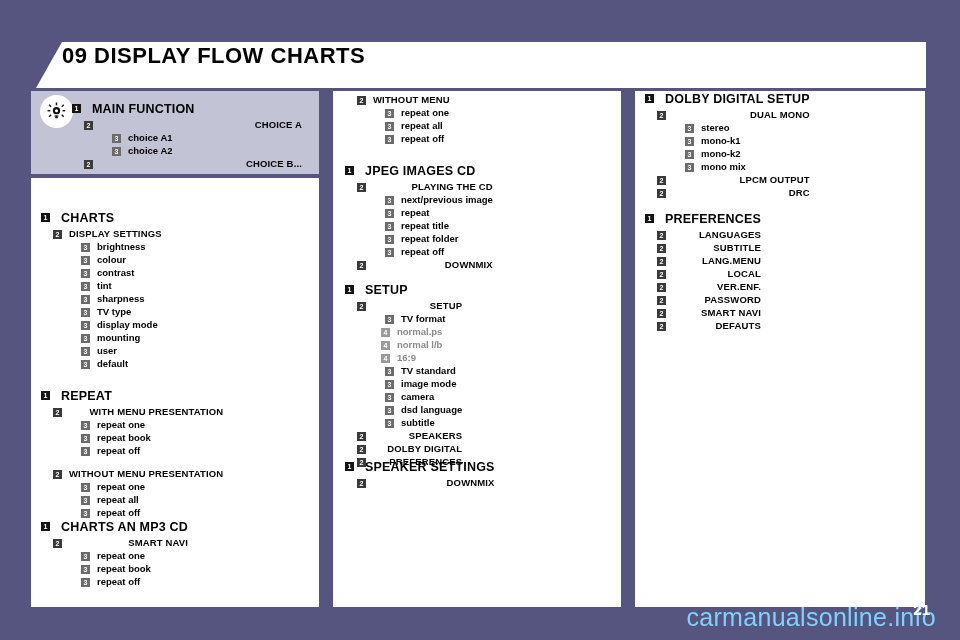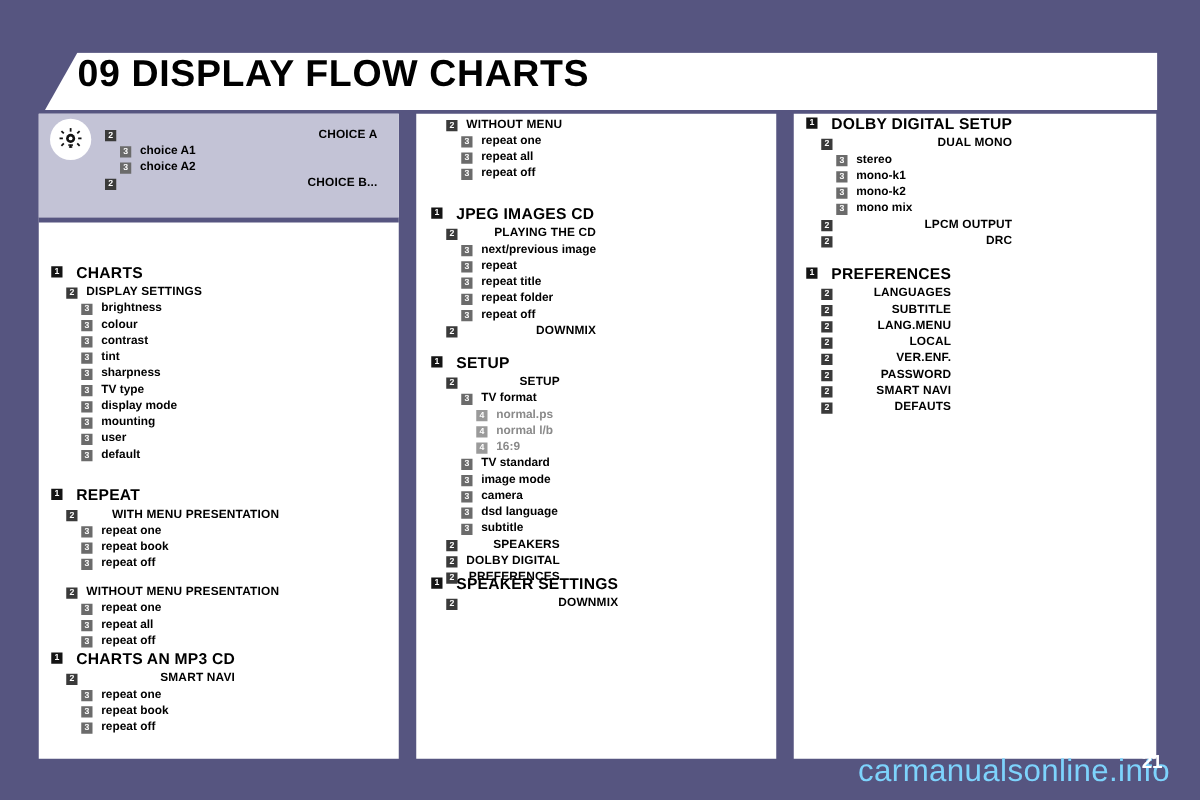--- a/index.html
+++ b/index.html
@@ -22,21 +22,21 @@
     top: 42px;
     width: 890px;
     height: 46px;
     background: #ffffff;
     clip-path: polygon(26px 0, 100% 0, 100% 100%, 0 100%);
   }
   #page-title {
     position: absolute;
     left: 62px;
     top: 43px;
-    font-size: 30px;
+    font-size: 22px;
     font-weight: bold;
     letter-spacing: 0.5px;
     color: #000000;
     white-space: nowrap;
   }
 
   
   .column {
     position: absolute;
     background: #ffffff;
@@ -117,21 +117,21 @@
     color: #000000;
     font-weight: bold;
   }
   .lvl1 .label { font-size: 12.5px; letter-spacing: 0.2px; margin-left: 11px; }
   .lvl2 .label { font-size: 9.5px; letter-spacing: 0.15px; }
   .lvl3 .label { font-size: 9.5px; }
   .lvl4 .label { font-size: 9.5px; color: #8a8a8a; font-weight: bold; }
 
   .lvl1 { margin-left: 0px;  margin-bottom: 4px; }
   .lvl2 { margin-left: 12px; justify-content: space-between; }
-  .lvl3 { margin-left: 24px; }
+  .lvl3 { margin-left: 40px; }
   .lvl4 { margin-left: 36px; }
   .small-gap { height: 10px; }
 
   
   #sec-smart    { left: 41px;  top: 212px; }
   #sec-repeat   { left: 41px;  top: 390px; }
   #sec-mp3      { left: 41px;  top: 521px; }
 
   
   #sec-without-menu { left: 345px; top: 95px; }
@@ -188,20 +188,24 @@
       <rect x="3.0" y="3.1" width="1.8" height="3.4" transform="rotate(-45 3.9 4.8)"></rect>
       <rect x="19.0" y="3.1" width="1.8" height="3.4" transform="rotate(45 19.9 4.8)"></rect>
       <rect x="3.0" y="15.6" width="1.8" height="3.4" transform="rotate(45 3.9 17.3)"></rect>
       <rect x="19.0" y="15.6" width="1.8" height="3.4" transform="rotate(-45 19.9 17.3)"></rect>
       <rect x="9.6" y="17.0" width="4.8" height="1.5"></rect>
       <rect x="10.3" y="19.0" width="3.4" height="1.4"></rect>
     </g>
   </svg>
 </div>
 <div id="legend-content" class="tree">
+    <div class="node lvl1">
+      <span class="badge">1</span>
+      <span class="label">MAIN FUNCTION</span>
+    </div>
     <div class="node lvl2">
       <span class="badge">2</span>
       <span class="label">CHOICE A</span>
     </div>
     <div class="node lvl3">
       <span class="badge">3</span>
       <span class="label">choice A1</span>
     </div>
     <div class="node lvl3">
       <span class="badge">3</span>

